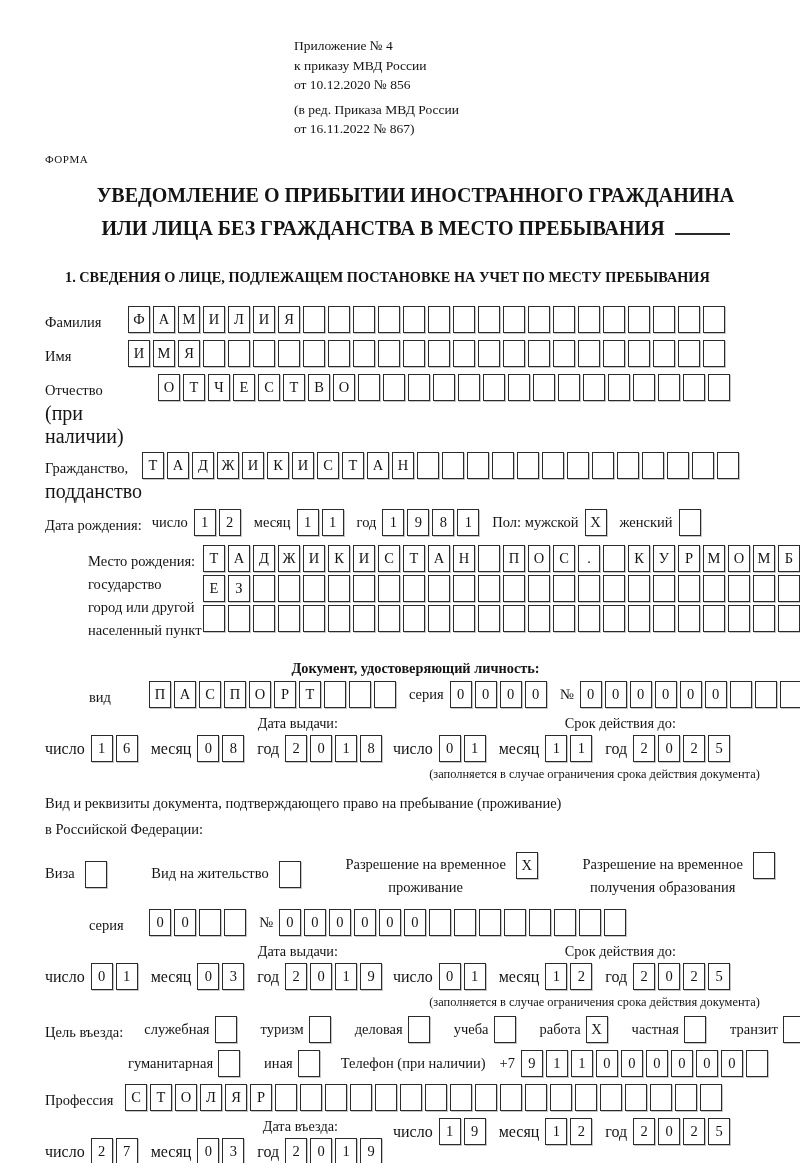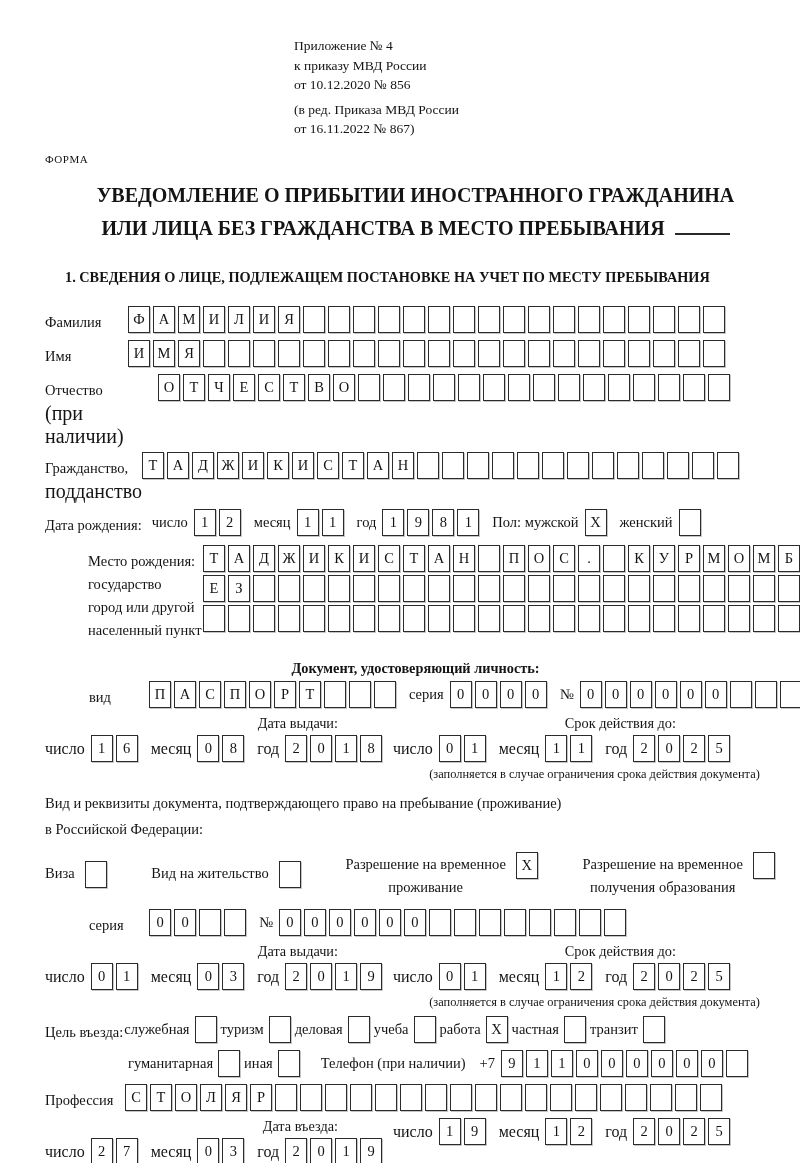--- a/index.html
+++ b/index.html
@@ -47,21 +47,21 @@
   .dates-note { font-size:12.4px; text-align:center; margin-top:2px; padding-left:10px; }
 
   .intro { font-size:14.5px; line-height:1.8; margin-top:8px; }
 
   .permit-row { display:flex; align-items:center; justify-content:space-between; margin:8px 8px 10px 0; font-size:14.5px; }
   .permit-item { display:flex; align-items:flex-start; }
   .permit-label { line-height:1.6; padding-top:3px; }
   .permit-label.center { text-align:center; }
   .permit-item .cells { margin-left:10px; margin-top:2px; }
 
-  .opt { display:flex; align-items:flex-start; margin-left:1px; }
+  .opt { display:flex; align-items:flex-start; margin-left:21px; }
   .opt .opt-label { padding-top:5px; margin-right:5px; white-space:nowrap; }
   .purpose2 { padding-left:83px; }
   .phone-label { padding-top:5px; margin:0 14px 0 18px; white-space:nowrap; }
   .phone-prefix { padding-top:5px; margin-right:6px; }
 
   .mcol { display:flex; flex-direction:column; }
   .heading-center { text-align:center; font-weight:bold; font-size:14.3px; margin:18px 0 4px; }
   .mt6{margin-top:6px;}
 </style>
 </head>

